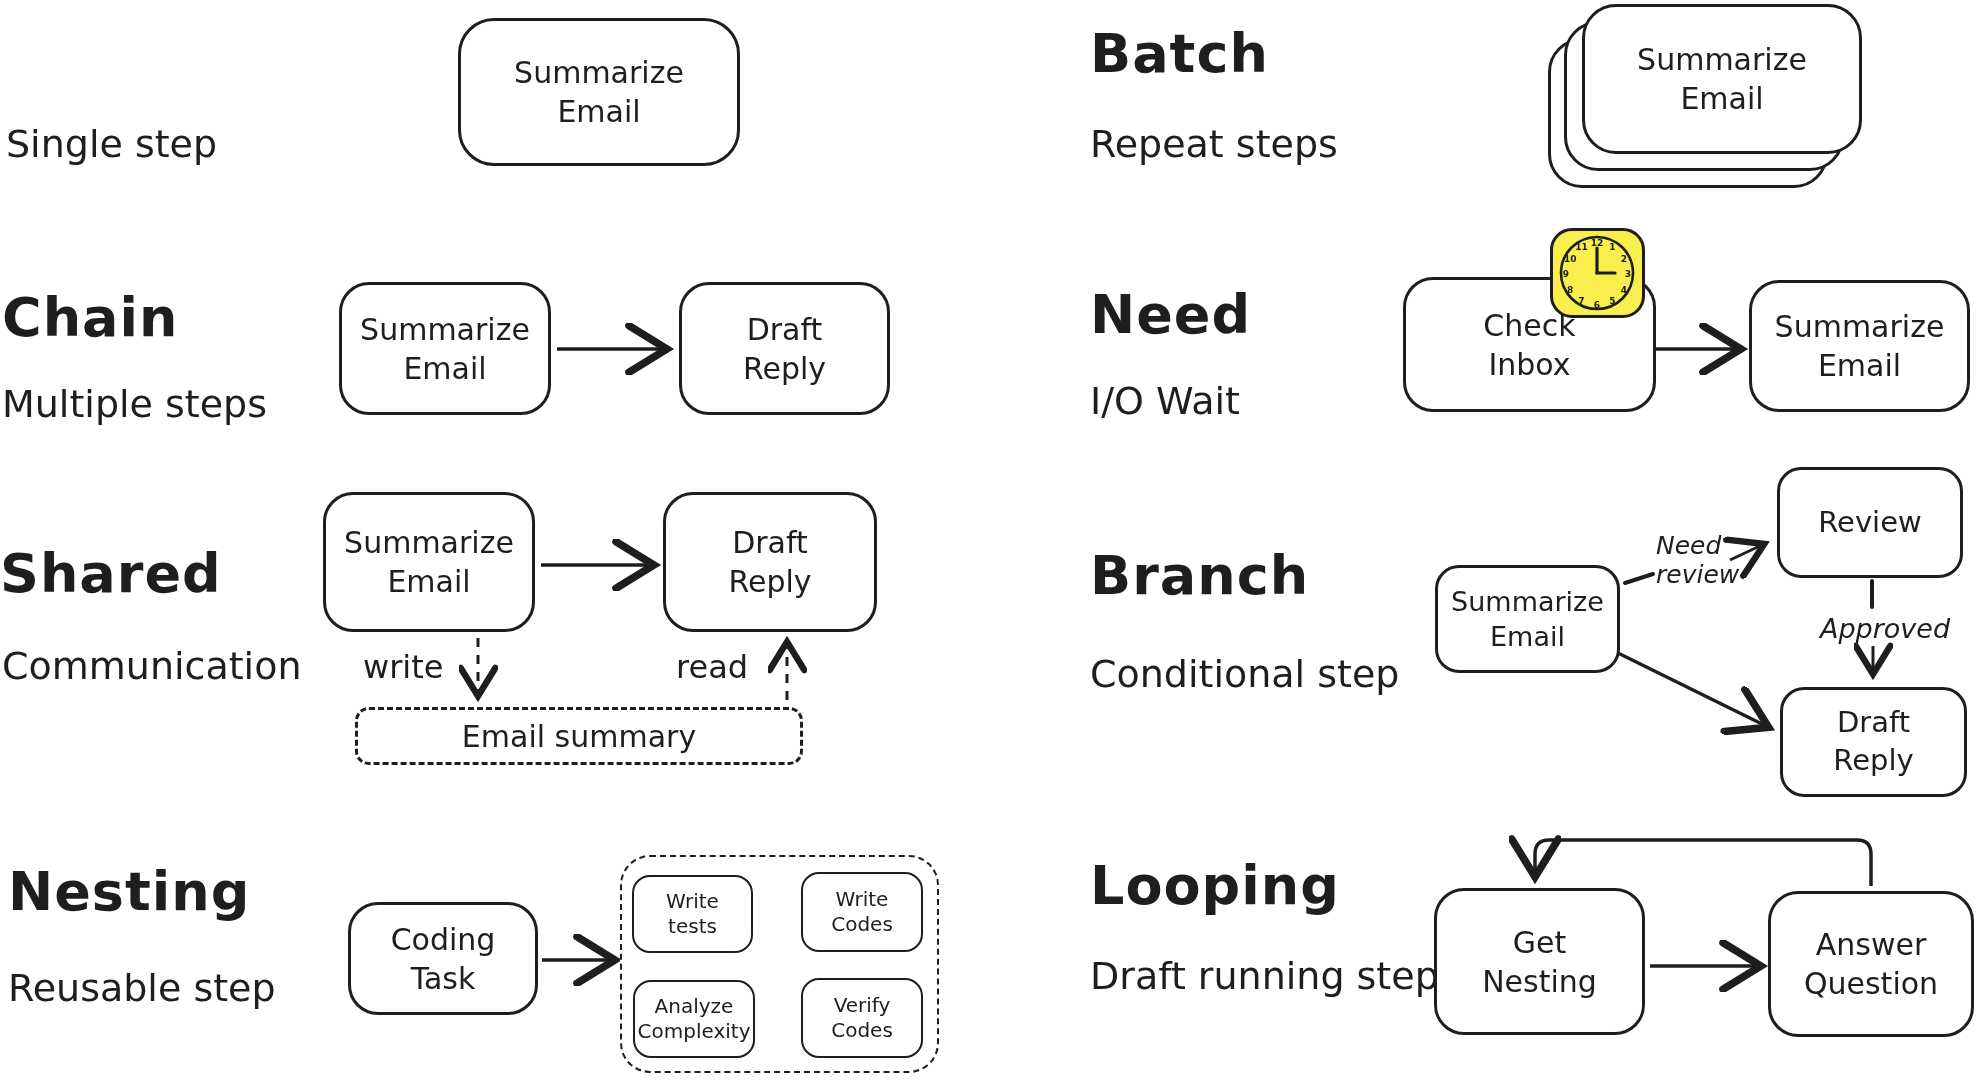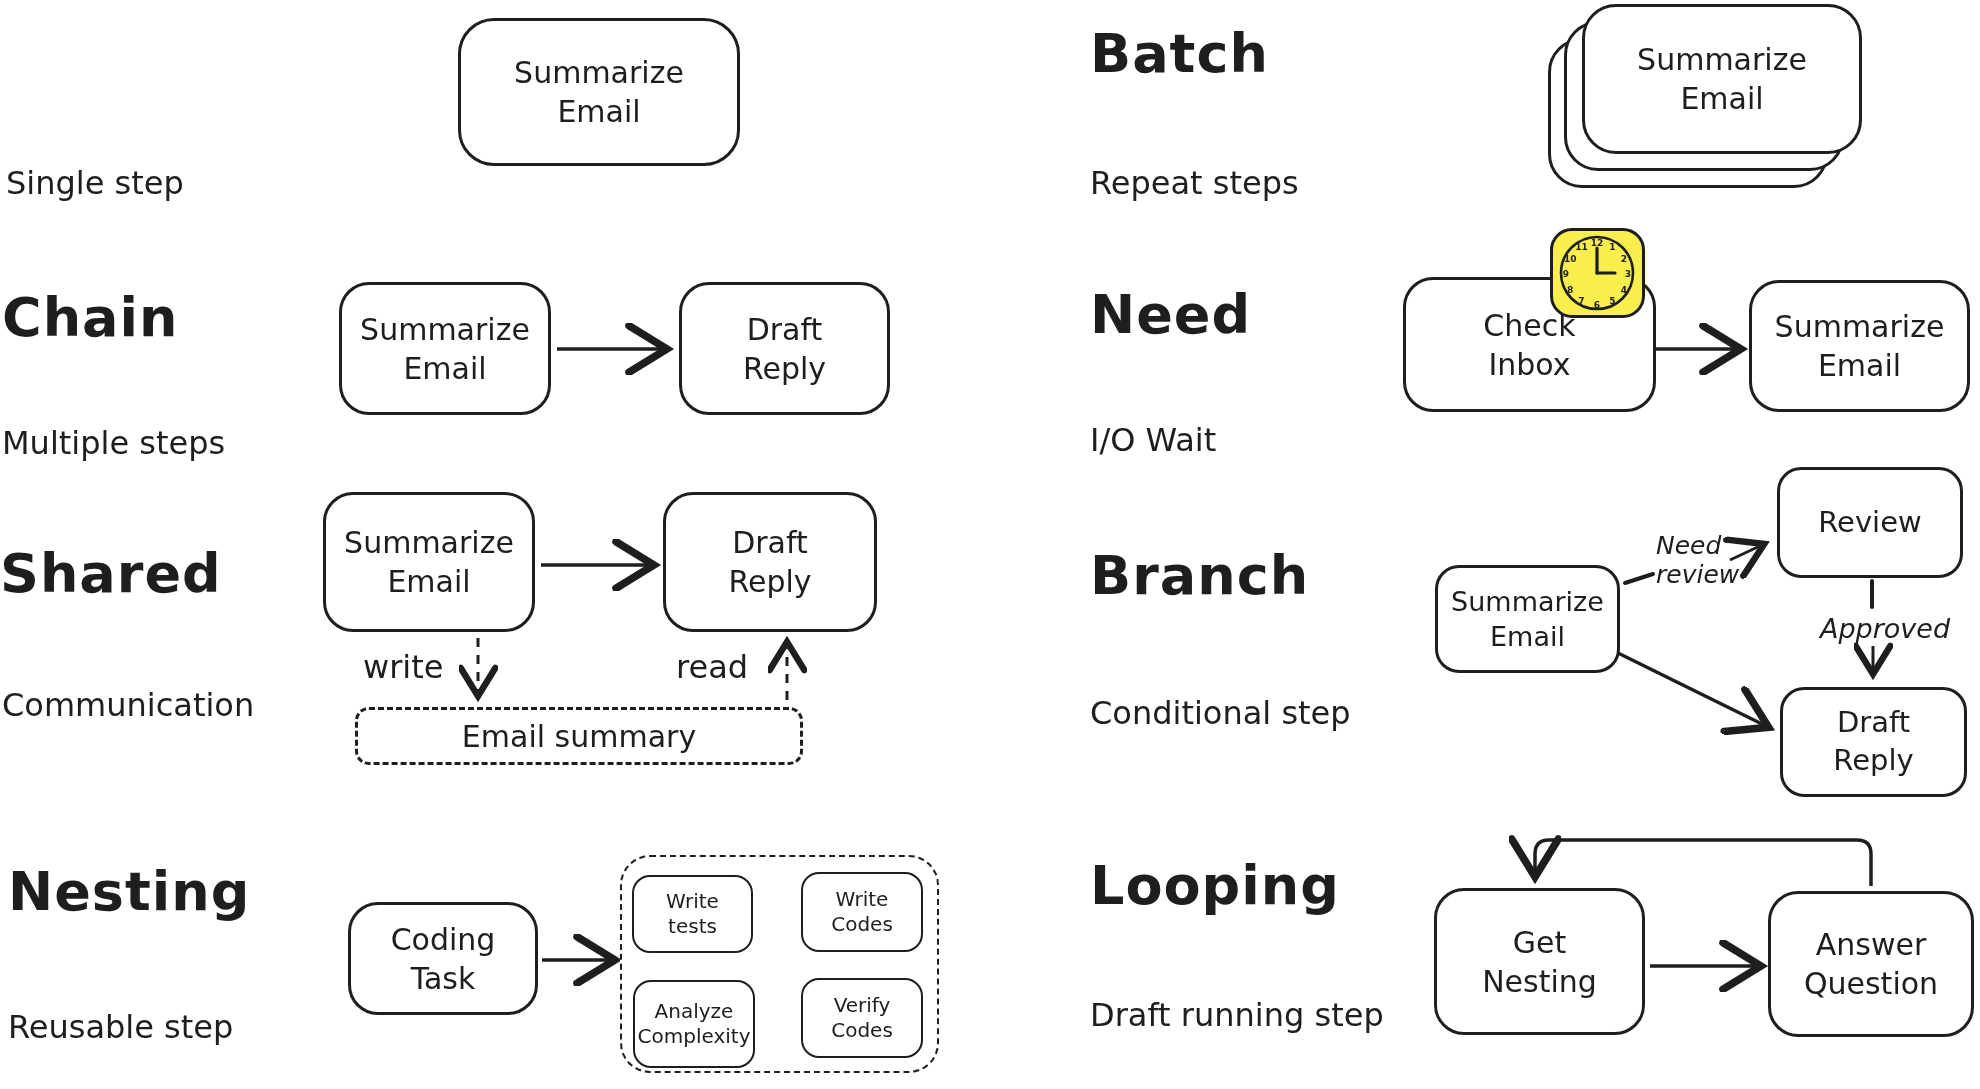--- a/index.html
+++ b/index.html
@@ -2,21 +2,21 @@
 <html><head>
 <meta charset="utf-8">
 <style>
   html,body{margin:0;padding:0;background:#ffffff;}
   .canvas{
     position:relative;width:1980px;height:1089px;background:#ffffff;
     font-family:"DejaVu Sans",sans-serif;color:#1e1e1e;overflow:hidden;
   }
   .arrows{position:absolute;left:0;top:0;width:1980px;height:1089px;pointer-events:none;}
   .title{position:absolute;font-size:54px;font-weight:bold;letter-spacing:1px;white-space:nowrap;}
-  .subtitle{position:absolute;font-size:32px;font-weight:normal;white-space:nowrap;margin-top:42px;}
+  .subtitle{position:absolute;font-size:38px;font-weight:normal;white-space:nowrap;}
   .nodebox{
     position:absolute;background:#ffffff;border:3px solid #1e1e1e;
     display:flex;align-items:center;justify-content:center;text-align:center;
     font-size:30px;line-height:1.3;white-space:pre-line;box-sizing:border-box;
   }
   .r36{border-radius:36px;} .r30{border-radius:30px;} .r26{border-radius:30px;}
   .r24{border-radius:24px;} .r18{border-radius:18px;} .r14{border-radius:14px;} .r34{border-radius:34px;}
   .dashedbox{border-style:dashed;}
   .small{font-size:20px;line-height:1.25;}
   .mid{font-size:27px;}
@@ -109,21 +109,21 @@
   </div>
   <div class="nodebox dashedbox r30" style="left:620px;top:855px;width:319px;height:218px;border-width:2.5px"></div>
   <div class="nodebox r18 small" style="left:632px;top:875px;width:121px;height:78px;border-width:2.5px">
     <span>Write
 tests</span>
   </div>
   <div class="nodebox r18 small" style="left:801px;top:872px;width:122px;height:80px;border-width:2.5px">
     <span>Write
 Codes</span>
   </div>
-  <div class="nodebox r18 small" style="left:633px;top:980px;width:122px;height:88px;border-width:2.5px">
+  <div class="nodebox r18 small" style="left:633px;top:980px;width:122px;height:78px;border-width:2.5px">
     <span>Analyze
 Complexity</span>
   </div>
   <div class="nodebox r18 small" style="left:801px;top:978px;width:122px;height:80px;border-width:2.5px">
     <span>Verify
 Codes</span>
   </div>
 
   <div class="title" style="left:1090px;top:22px">Batch</div>
   <div class="subtitle" style="left:1090px;top:122px">Repeat steps</div>

